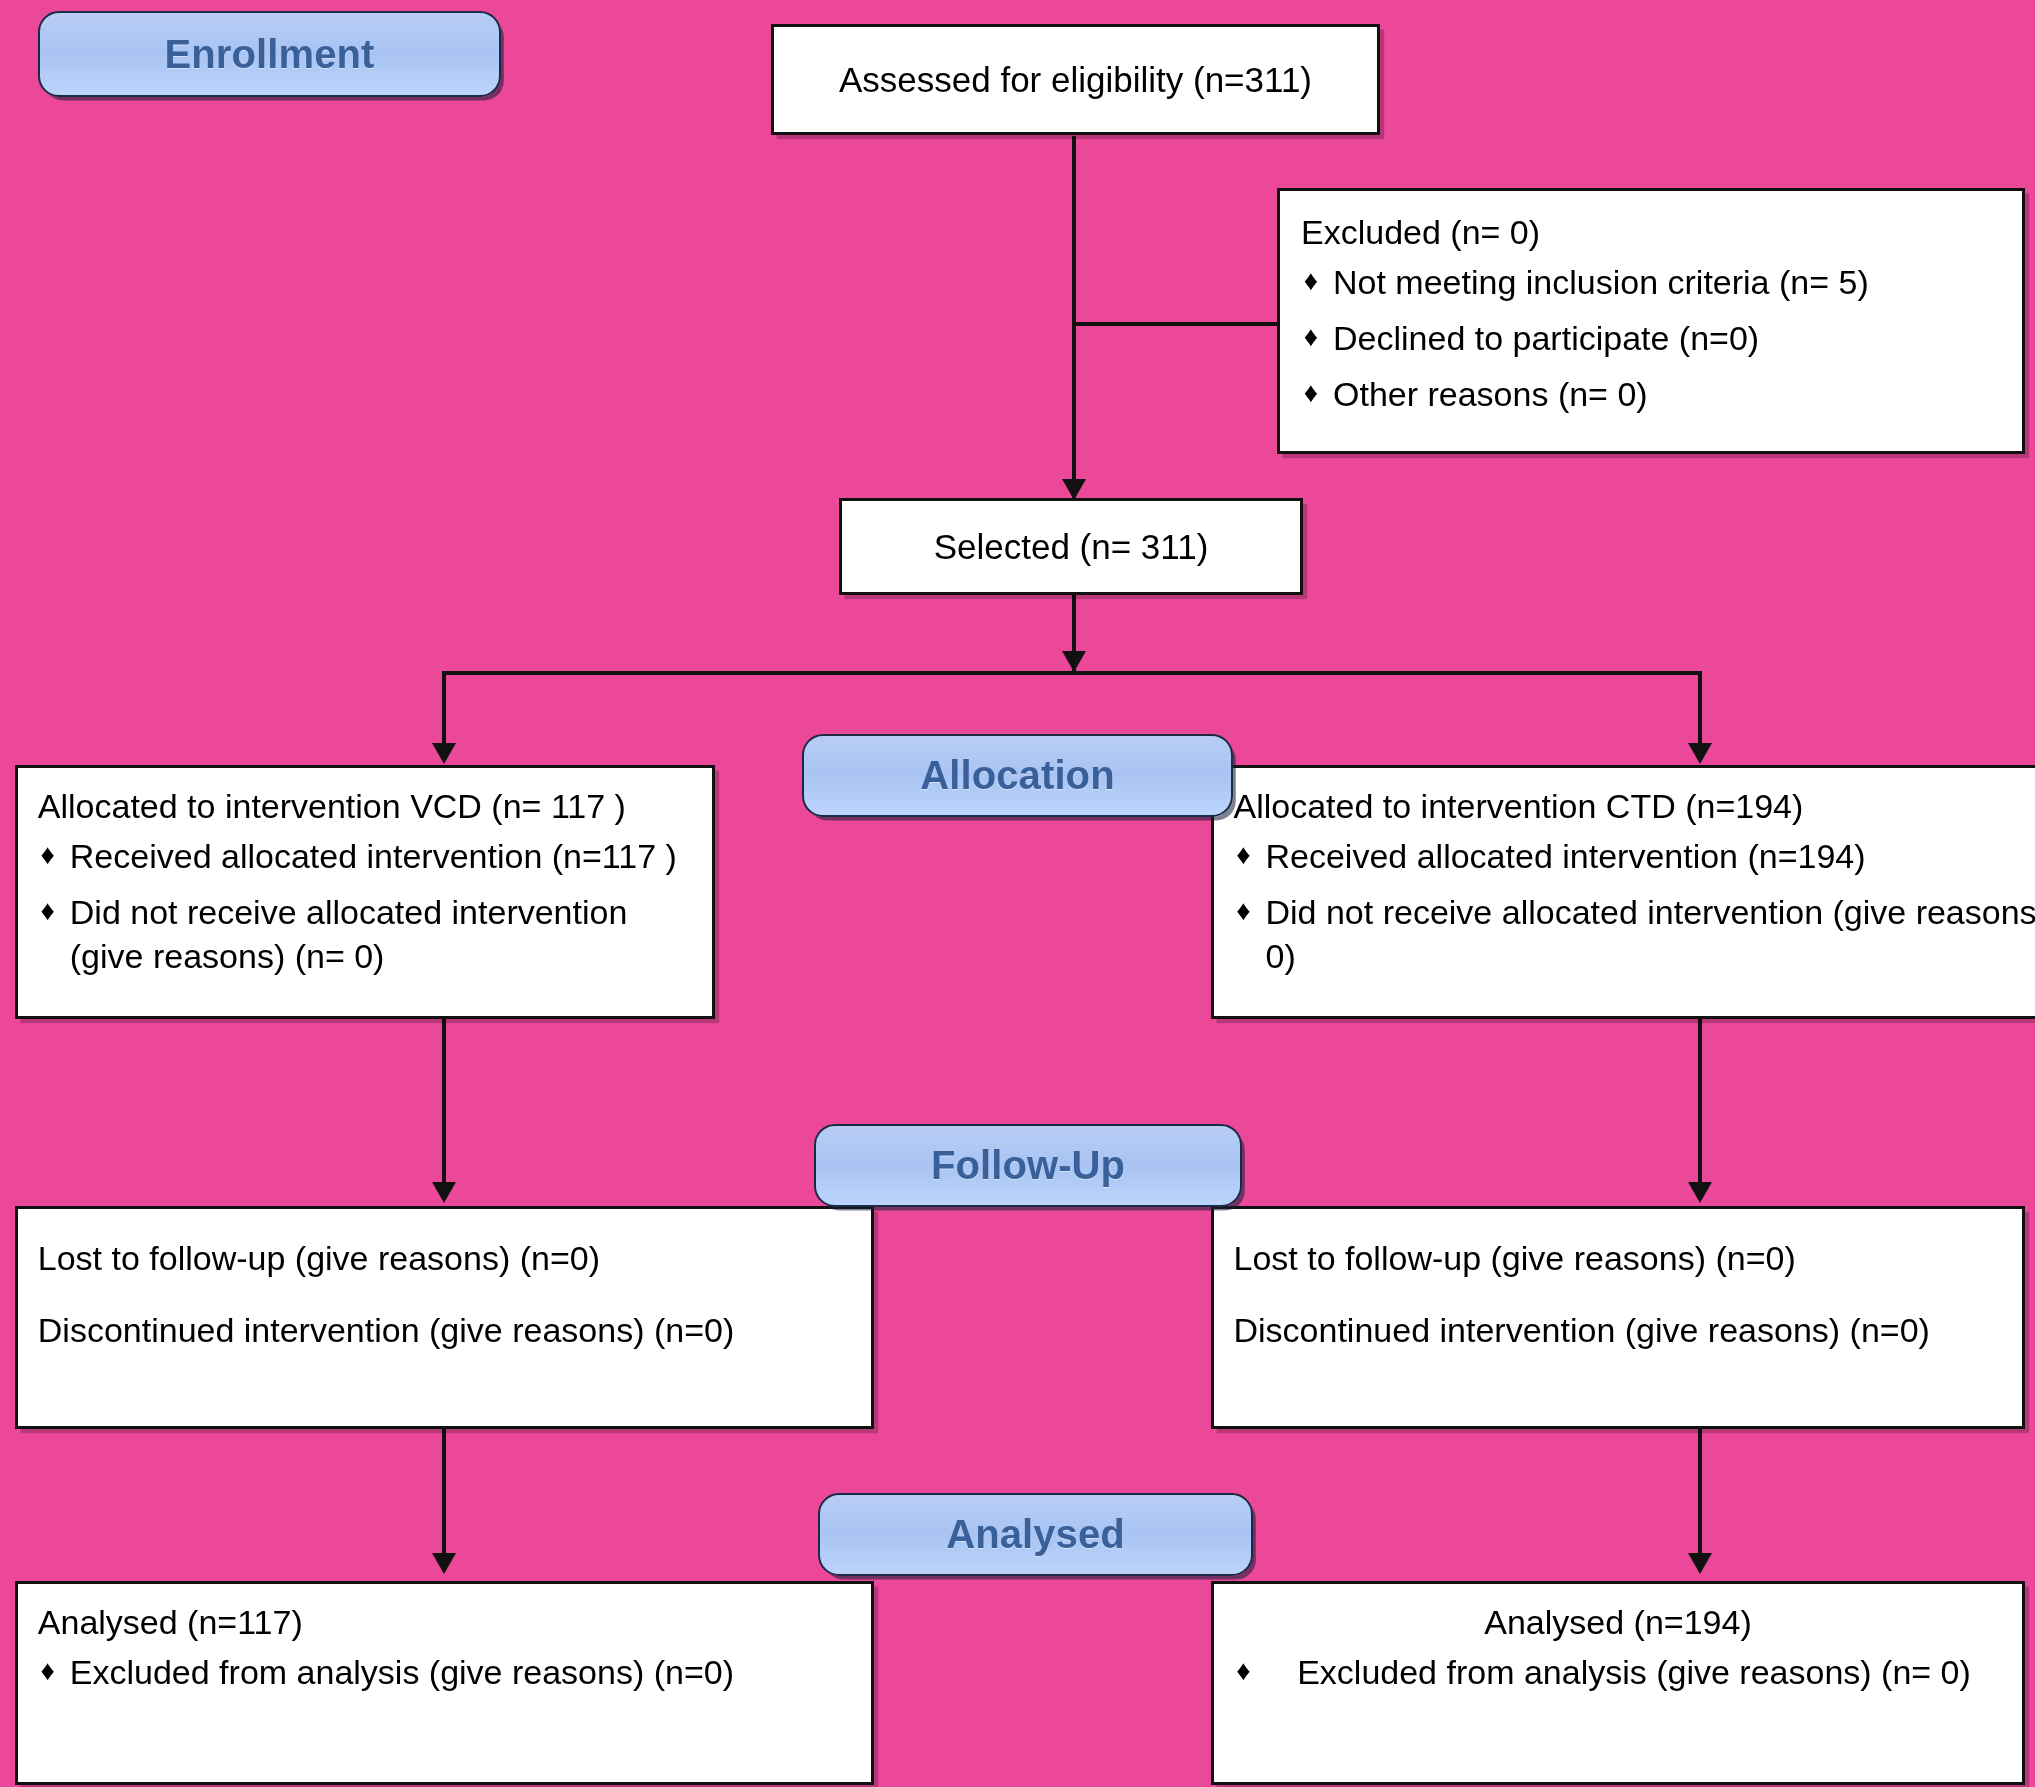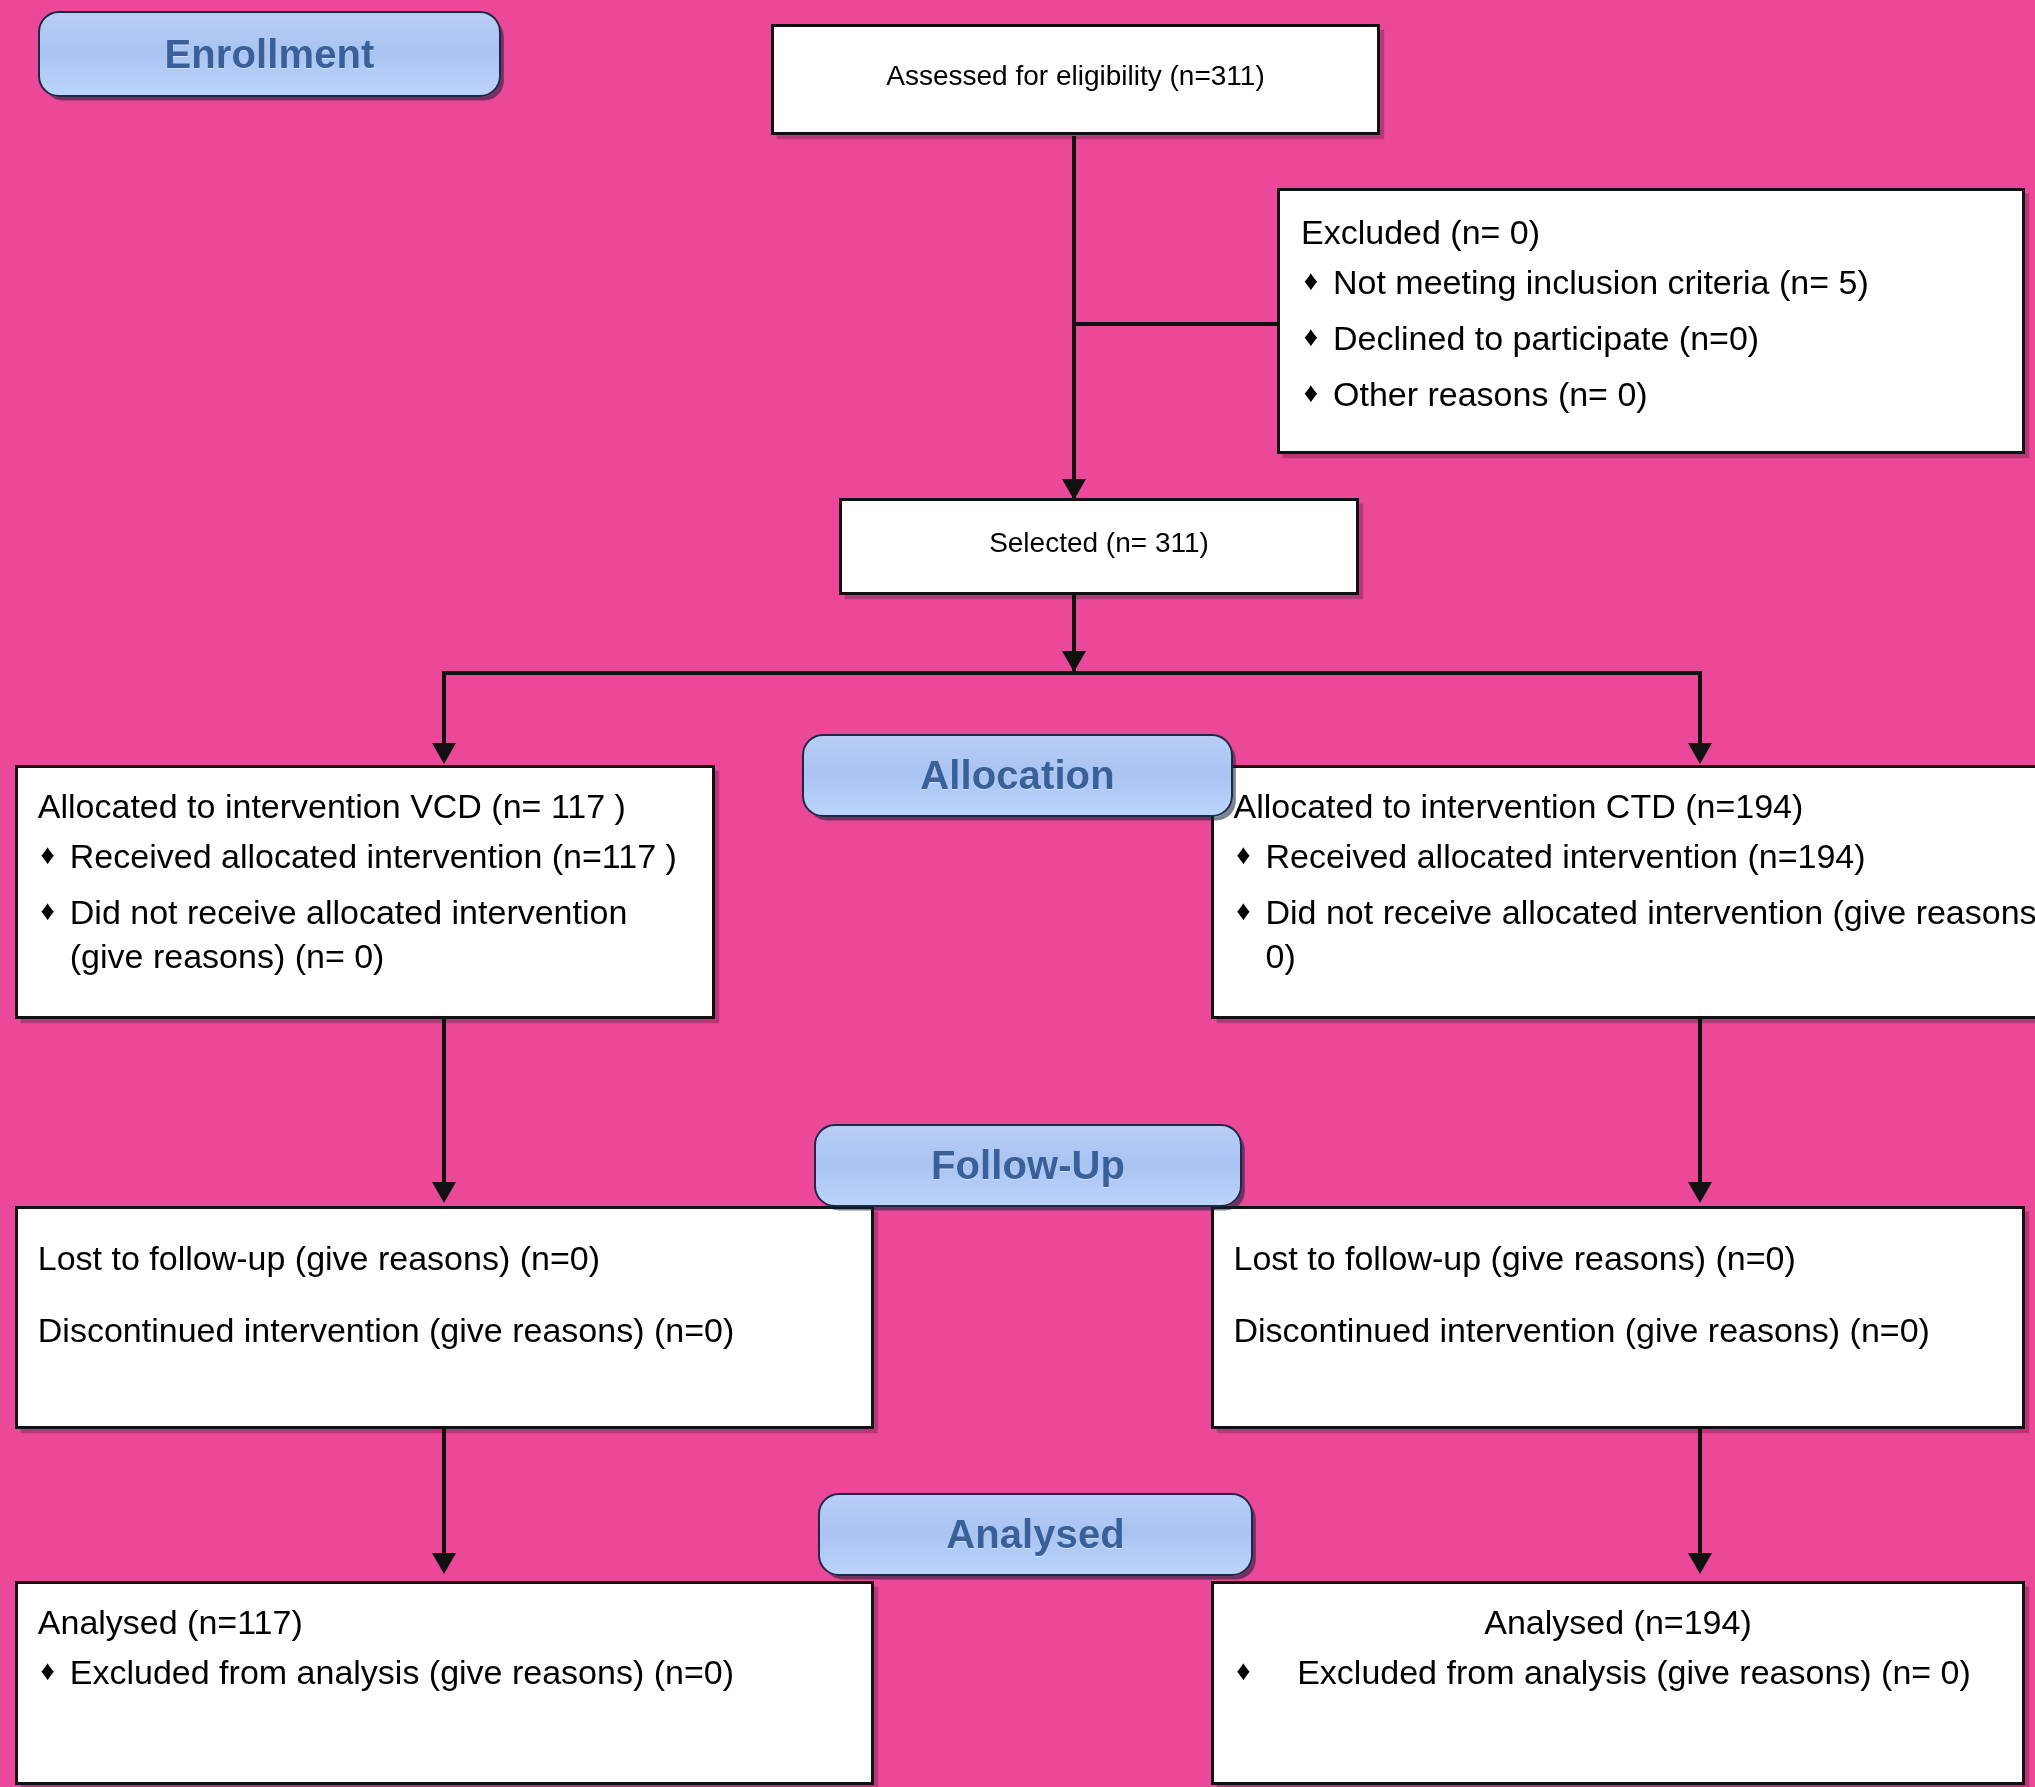--- a/index.html
+++ b/index.html
@@ -29,21 +29,21 @@
     z-index: 2;
   }
   .fbox .inner {
     padding: 18px 21px;
     font-size: 34px;
     line-height: 1.28;
     color: #000000;
   }
   .fbox.center .inner {
     text-align: center;
-    font-size: 28px;
+    font-size: 35px;
   }
 
   
   .badge {
     position: absolute;
     background: linear-gradient(180deg, #b8cdf5 0%, #a9c4f3 48%, #bcd4fb 100%);
     border: 2.8px solid #1b2a44;
     border-radius: 21px;
     box-sizing: border-box;
     display: flex;
@@ -155,21 +155,21 @@
           <span>Declined to participate (n=0)</span>
         </li>
         <li>
           <span class="bullet">♦</span>
           <span>Other reasons (n=  0)</span>
         </li>
       </ul>
     </div>
   </div>
 
-  <div class="fbox center" style="left:839px; top:498px; width:520px; height:97px;">
+  <div class="fbox center" style="left:839px; top:498px; width:464px; height:97px;">
     <div class="inner" style="padding-top:24px;">Selected (n= 311)</div>
   </div>
 
   <div class="vline" style="left:1072px; top:595px; height:77px;"></div>
   <div class="arrow-down" style="left:1062px; top:651px;"></div>
 
   <div class="hline" style="left:442px; top:671px; width:1259px;"></div>
 
   <div class="vline" style="left:442px; top:671px; height:77px;"></div>
   <div class="arrow-down" style="left:432px; top:743px;"></div>

